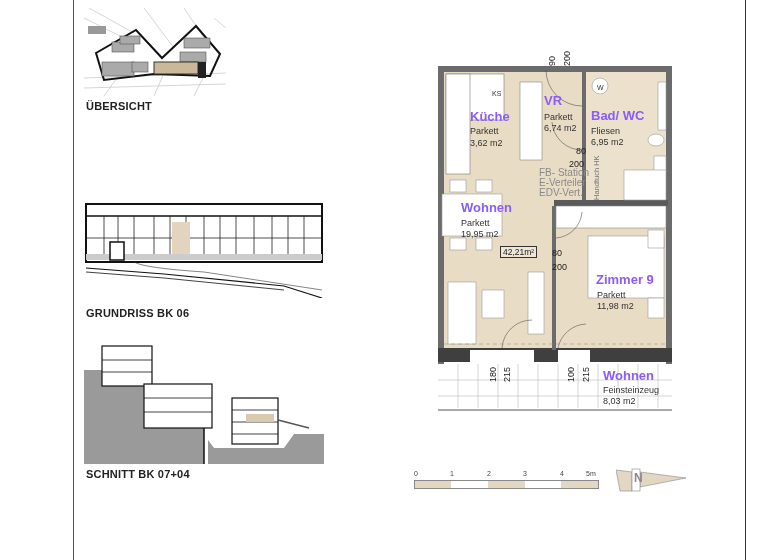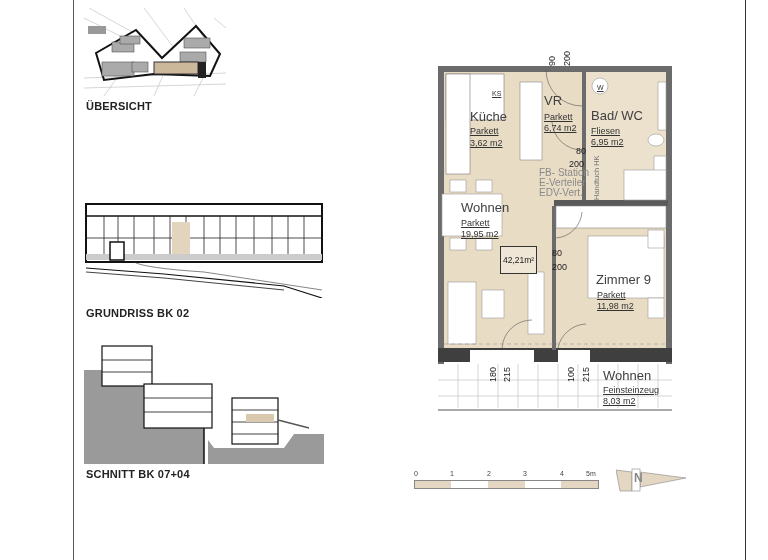--- a/index.html
+++ b/index.html
@@ -1,26 +1,26 @@
 <!DOCTYPE html>
 <html><head>
 <meta charset="utf-8">
 <style>
   html, body { margin:0; padding:0; background:#ffffff; }
   body { width:768px; height:560px; position:relative; overflow:hidden; font-family:"Liberation Sans", sans-serif; color:#1a1a1a; }
   .page-border-left { position:absolute; left:73px; top:0; width:1px; height:560px; background:#555; }
   .page-border-right { position:absolute; left:745px; top:0; width:1px; height:560px; background:#333; }
   .thumb { position:absolute; }
   .caption { position:absolute; font-weight:bold; font-size:11px; letter-spacing:0.2px; color:#222; }
-  .room-title { position:absolute; font-size:13px; color:#404040; white-space:nowrap; }
-  .room-sub { position:absolute; font-size:9px; color:#333; line-height:11px; white-space:nowrap;text-decoration:underline; }
+  .room-title { position:absolute; font-size:13px; color:#8b5cf6; white-space:nowrap;font-weight:bold; }
+  .room-sub { position:absolute; font-size:9px; color:#333; line-height:11px; white-space:nowrap; }
   .dim { position:absolute; font-size:9px; color:#222; white-space:nowrap;margin-top:11px; }
   .dim-v { position:absolute; font-size:9px; color:#222; transform:rotate(-90deg); transform-origin:left top; white-space:nowrap; }
   .note { position:absolute; font-size:10px; color:#8a8a8a; line-height:10px; white-space:nowrap; }
-  .total-box { position:absolute; border:1px solid #333; font-size:8.5px; padding:8px 2px; background:#efe6d6; }
+  .total-box { position:absolute; border:1px solid #333; font-size:8.5px; padding:0 2px; background:#efe6d6; }
   .scale-label { position:absolute; font-size:7px; color:#444; }
 </style>
 </head>
 <body>
 
 <div class="page-border-left"></div>
 <div class="page-border-right"></div>
 
 <svg class="thumb" style="left:84px;top:8px" width="142" height="88" viewBox="0 0 142 88">
   <g stroke="#bbb" stroke-width="0.6" fill="none">
@@ -48,21 +48,21 @@
   <g stroke="#222" stroke-width="0.8" fill="none">
     <path d="M20 14 V52 M34 14 V52 M50 14 V52 M70 14 V52 M86 14 V52 M102 14 V52 M120 14 V52 M136 14 V52 M152 14 V52 M170 14 V52 M188 14 V52 M204 14 V52 M220 14 V52"></path>
     <path d="M2 36 H238"></path>
   </g>
   <rect x="88" y="20" width="18" height="32" fill="#e3d4bd"></rect>
   <rect x="26" y="40" width="14" height="18" fill="#fff" stroke="#111" stroke-width="1.5"></rect>
   <path d="M2 66 L80 72 L200 84 L238 96" stroke="#111" stroke-width="1.2" fill="none"></path>
   <path d="M2 70 L80 76 L200 88" stroke="#111" stroke-width="0.8" fill="none"></path>
   <path d="M50 60 Q60 66 120 70 L238 88" stroke="#333" stroke-width="0.6" fill="none"></path>
 </svg>
-<div class="caption" style="left:86px;top:307px">GRUNDRISS BK 02</div>
+<div class="caption" style="left:86px;top:307px">GRUNDRISS BK 06</div>
 
 <svg class="thumb" style="left:84px;top:340px" width="240" height="124" viewBox="0 0 240 124">
   <path d="M0 30 L60 30 L60 88 L120 88 L120 124 L0 124 Z" fill="#9a9a9a"></path>
   <path d="M124 100 L124 124 L240 124 L240 94 L210 94 L200 108 L130 108 Z" fill="#9a9a9a"></path>
   <g fill="#fff" stroke="#111" stroke-width="1.2">
     <rect x="18" y="6" width="50" height="40"></rect>
     <rect x="60" y="44" width="68" height="44"></rect>
     <rect x="148" y="58" width="46" height="46"></rect>
   </g>
   <g stroke="#111" stroke-width="0.8">

